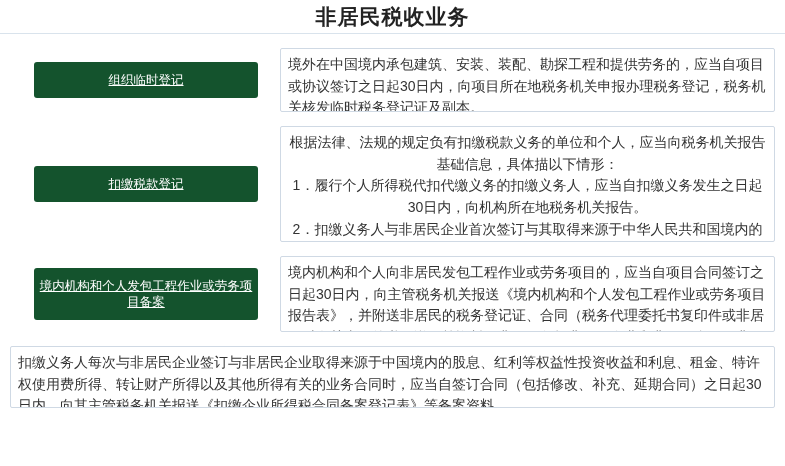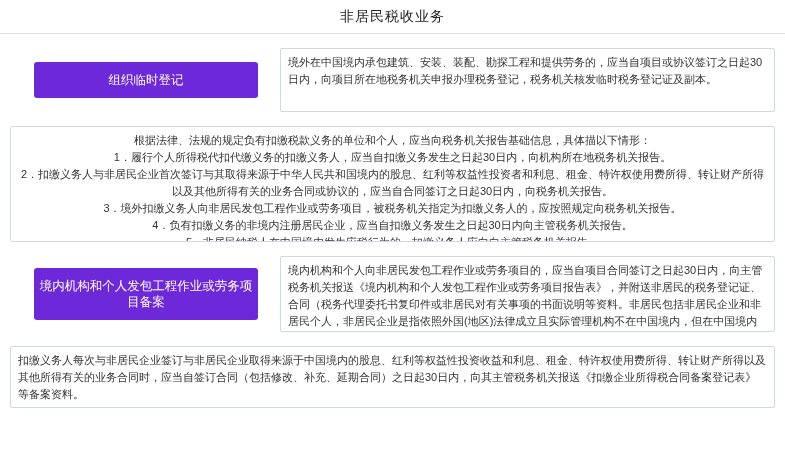--- a/index.html
+++ b/index.html
@@ -22,22 +22,22 @@
   }
   .header {
     height: 33px;
     border-bottom: 1px solid #d9e3ec;
     display: flex;
     align-items: center;
     justify-content: center;
     background: #ffffff;
   }
   .header-title {
-    font-size: 14px;
-    font-weight: normal;
+    font-size: 21px;
+    font-weight: bold;
     color: #222222;
     letter-spacing: 1px;
   }
   .content {
     padding: 14px 10px 0 10px;
     box-sizing: border-box;
   }
   .row {
     display: flex;
     align-items: flex-start;
@@ -48,39 +48,40 @@
     flex: 0 0 270px;
     display: flex;
     align-items: center;
     justify-content: center;
     box-sizing: border-box;
     padding: 0 22px 0 24px;
   }
   .blue-btn {
     width: 100%;
     box-sizing: border-box;
-    background: #6d28d9;
+    background: #14532d;
     color: #ffffff;
     font-size: 12.5px;
     text-align: center;
     border: none;
     border-radius: 3px;
     padding: 10px 4px;
     line-height: 1.3;
     cursor: pointer;
     font-family: "Liberation Sans", sans-serif;
+    text-decoration: underline;
   }
   .desc-cell {
     flex: 1 1 auto;
     box-sizing: border-box;
     border: 1px solid #cfd9e4;
     background: #ffffff;
     border-radius: 2px;
     padding: 5px 7px;
-    font-size: 11px;
+    font-size: 14px;
     line-height: 1.55;
     color: #333333;
     white-space: pre-line;
     overflow: hidden;
   }
   .row-1 .btn-cell { height: 64px; }
   .row-1 .desc-cell { height: 64px; }
   .row-2 .btn-cell { height: 116px; }
   .row-2 .desc-cell { height: 116px; text-align: center; }
   .row-3 .btn-cell { height: 76px; justify-content: center; }
@@ -100,20 +101,23 @@
   <div class="content">
 
     <div class="row row-1">
       <div class="btn-cell">
         <button class="blue-btn">组织临时登记</button>
       </div>
       <div class="desc-cell">境外在中国境内承包建筑、安装、装配、勘探工程和提供劳务的，应当自项目或协议签订之日起30日内，向项目所在地税务机关申报办理税务登记，税务机关核发临时税务登记证及副本。</div>
     </div>
 
     <div class="row row-2">
+      <div class="btn-cell">
+        <button class="blue-btn">扣缴税款登记</button>
+      </div>
       <div class="desc-cell">根据法律、法规的规定负有扣缴税款义务的单位和个人，应当向税务机关报告基础信息，具体描以下情形：
 1．履行个人所得税代扣代缴义务的扣缴义务人，应当自扣缴义务发生之日起30日内，向机构所在地税务机关报告。
 2．扣缴义务人与非居民企业首次签订与其取得来源于中华人民共和国境内的股息、红利等权益性投资者和利息、租金、特许权使用费所得、转让财产所得以及其他所得有关的业务合同或协议的，应当自合同签订之日起30日内，向税务机关报告。
 3．境外扣缴义务人向非居民发包工程作业或劳务项目，被税务机关指定为扣缴义务人的，应按照规定向税务机关报告。
 4．负有扣缴义务的非境内注册居民企业，应当自扣缴义务发生之日起30日内向主管税务机关报告。
 5．非居民纳税人在中国境内发生应税行为的，扣缴义务人应向向主管税务机关报告。</div>
     </div>
 
     <div class="row row-3">
       <div class="btn-cell">

